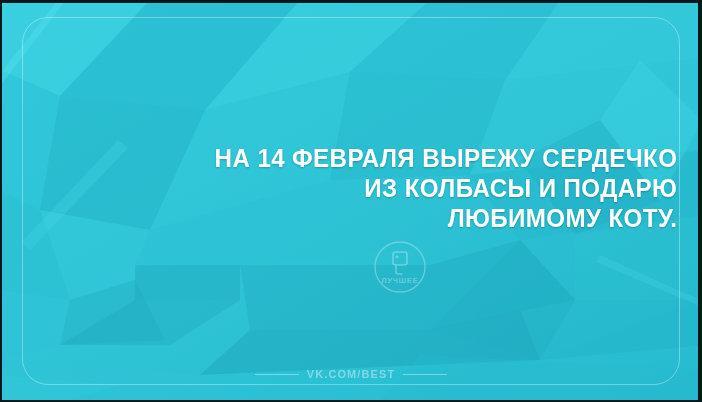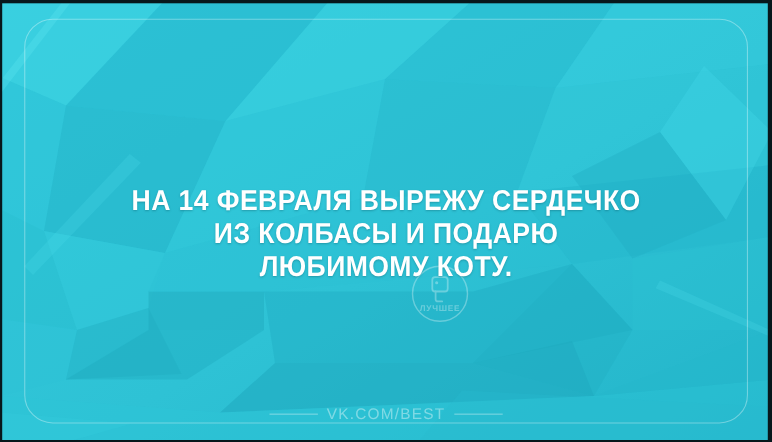--- a/index.html
+++ b/index.html
@@ -56,23 +56,22 @@
     pointer-events: none;
   }
 
   
   #caption {
     position: absolute;
     left: 0;
     right: 0;
     top: 143px;
     z-index: 5;
-    text-align: center;
-    pointer-events: none;
-    margin-top: 24px;
+    text-align: right;
+    pointer-events: none;
   }
   .cap-line {
     display: block;
     color: #ffffff;
     font-family: "Liberation Sans Narrow", "Liberation Sans", sans-serif;
     font-weight: 700;
     font-size: 26px;
     line-height: 30px;
     letter-spacing: 0.4px;
     white-space: nowrap;
@@ -105,22 +104,22 @@
     gap: 8px;
     pointer-events: none;
   }
   .wm-rule {
     width: 44px;
     height: 1px;
     background: rgba(255,255,255,0.38);
   }
   #footer-url {
     color: rgba(255,255,255,0.40);
-    font-size: 14px;
-    font-weight: 400;
+    font-size: 11px;
+    font-weight: 700;
     letter-spacing: 1.1px;
     font-family: "Liberation Sans", sans-serif;
   }
 </style>
 </head>
 <body>
 
 <div id="card">
 
   <svg id="poly-bg" viewBox="0 0 702 402" preserveAspectRatio="none">

